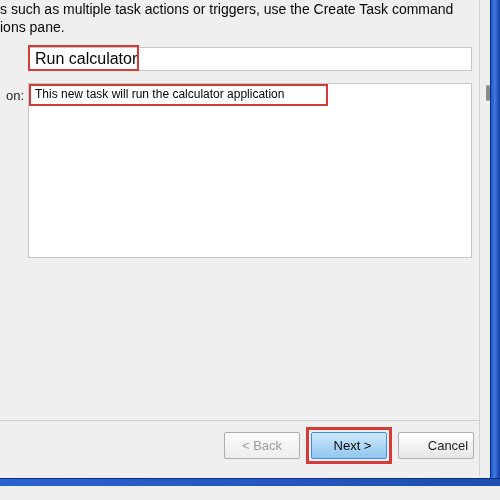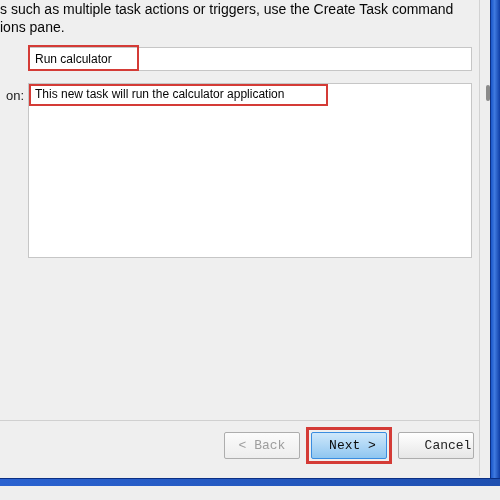--- a/index.html
+++ b/index.html
@@ -74,21 +74,21 @@
 
   
   .name-input {
     position: absolute;
     left: 28px; top: 47px;
     width: 444px; height: 24px;
     background: #ffffff;
     border: 1px solid #c6c6c6;
     padding: 2px 6px;
     font-family: inherit;
-    font-size: 12px;
+    font-size: 16px;
     color: #050505;
     outline: none;
   }
   .name-highlight {
     position: absolute;
     left: 28px; top: 45px;
     width: 111px; height: 26px;
     border: 2px solid #d43b36;
     pointer-events: none;
   }
@@ -128,21 +128,21 @@
     width: 480px; height: 40px;
   }
   .btn {
     position: absolute;
     top: 0;
     height: 27px;
     width: 76px;
     border: 1px solid #adadad;
     border-radius: 2px;
     background: linear-gradient(#ffffff,#e6e6e6);
-    font-family: Liberation Mono, monospace;
+    font-family: Liberation Sans, sans-serif;
     font-size: 13px;
     color: #222;
     text-align: center;
     line-height: 25px;
     cursor: pointer;
     user-select: none;
   }
   .btn.disabled {
     color: #9d9d9d;
     background: linear-gradient(#fbfbfb,#ededed);

